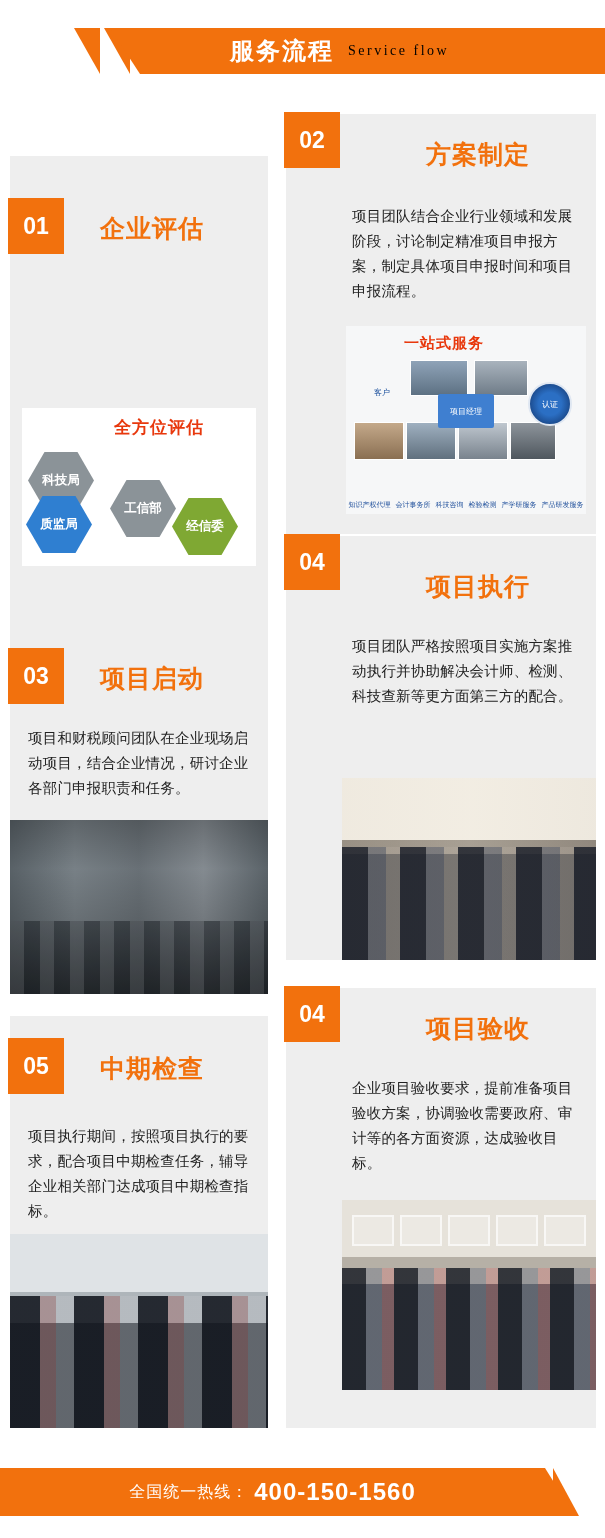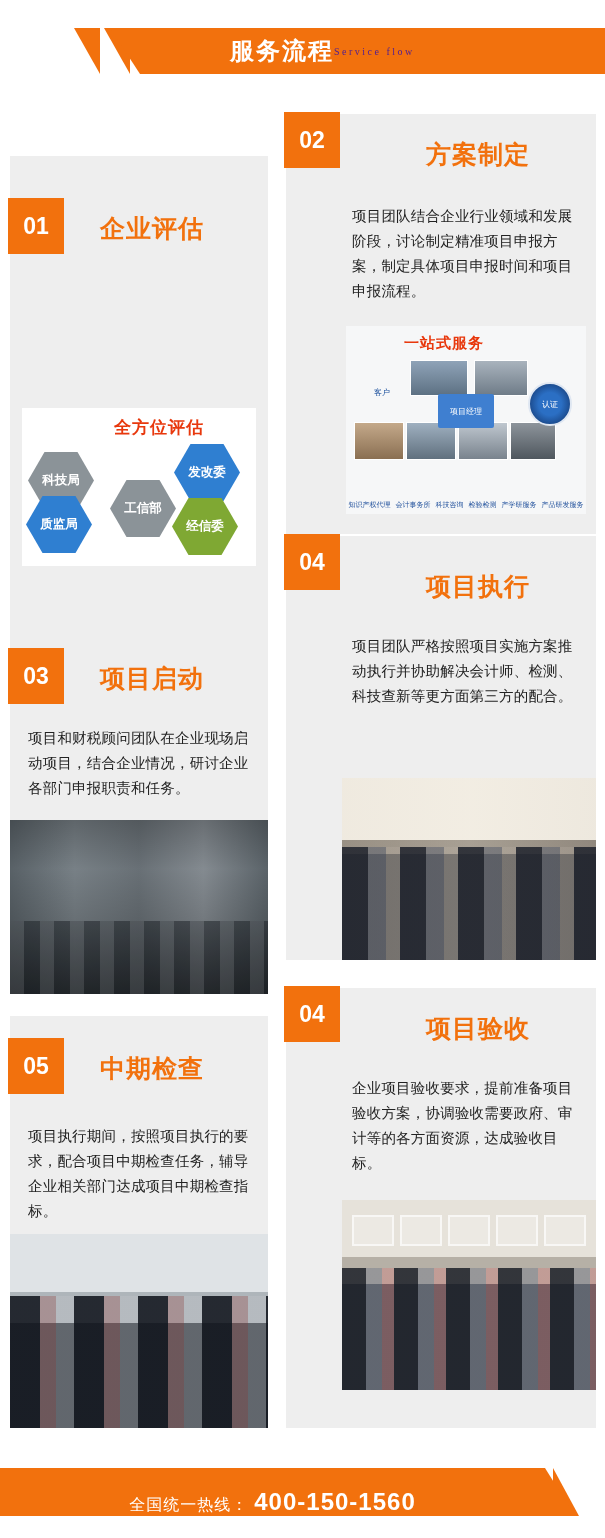--- a/index.html
+++ b/index.html
@@ -70,23 +70,24 @@
     border-left: 26px solid transparent;
     opacity: 1;
   }
   .header-title-cn {
     color: #ffffff;
     font-size: 24px;
     font-weight: bold;
     letter-spacing: 2px;
   }
   .header-title-en {
-    color: #4c1d95;
-    font-size: 10px;
+    color: #000000;
+    font-size: 14px;
     letter-spacing: 2.5px;
+    margin-left: 14px;
     font-family: "Liberation Serif", serif;
   }
 
   
   .grid {
     position: absolute;
     top: 104px;
     left: 0;
     width: 605px;
   }
@@ -300,21 +301,21 @@
     height: 96px;
   }
   .footer-bar {
     position: absolute;
     bottom: 22px;
     left: 0;
     width: 545px;
     height: 48px;
     background: #f2710d;
     display: flex;
-    align-items: flex-end;
+    align-items: center;
     justify-content: center;
     box-sizing: border-box;
   }
   .footer-bar::after {
     content: "";
     position: absolute;
     right: -30px;
     top: 0;
     width: 0;
     height: 0;
@@ -359,21 +360,20 @@
 
   <div class="grid">
 
     <div class="card" style="left:10px; top:52px; width:258px; height:422px;">
       <div class="card-title" style="left:90px; top:56px;">企业评估</div>
 
       <div class="hexwrap" style="left:12px; top:252px; width:234px; height:158px;">
         <div class="hex-title" style="left:92px; top:8px;">全方位评估</div>
 
         <div class="hex" style="left:6px; top:44px; background:#8b9398;">科技局</div>
-        <div class="hex" style="left:152px; top:36px; background:#2f7fd1;">发改委</div>
         <div class="hex" style="left:88px; top:72px; background:#8b9398;">工信部</div>
         <div class="hex" style="left:4px; top:88px; background:#2f7fd1;">质监局</div>
         <div class="hex" style="left:150px; top:90px; background:#7fa833;">经信委</div>
       </div>
 
       <div class="card-num" style="left:-2px; top:42px;">01</div>
     </div>
 
     <div class="card" style="left:286px; top:10px; width:310px; height:420px;">
       <div class="card-title" style="left:140px; top:24px;">方案制定</div>

